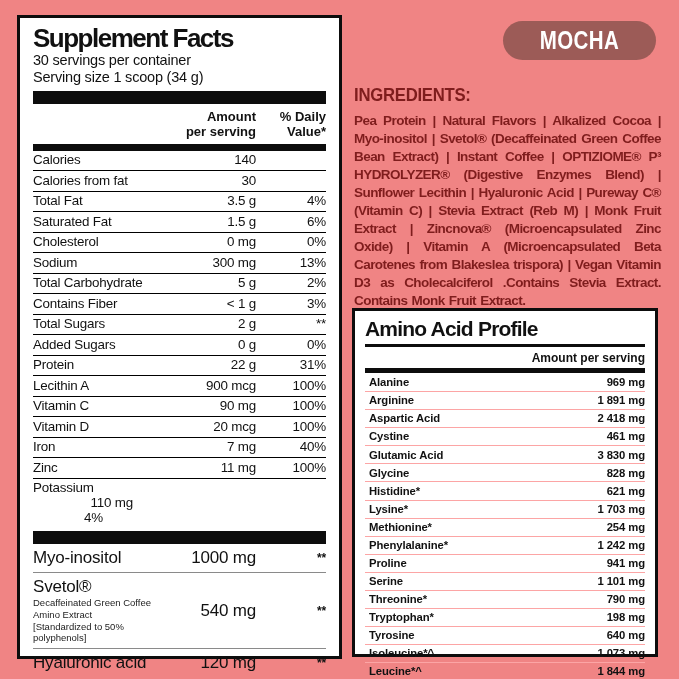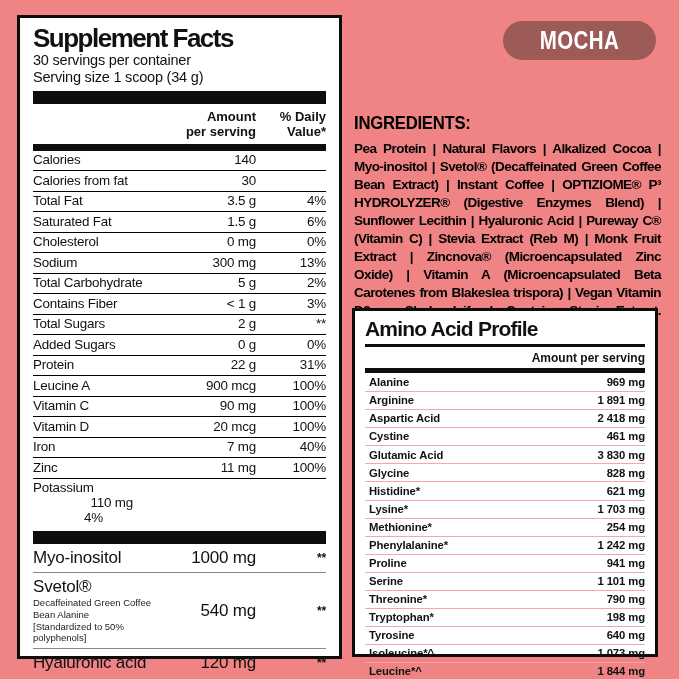--- a/index.html
+++ b/index.html
@@ -46,21 +46,21 @@
   .sf-foot { margin-top:6px; font-size:12.5px; line-height:1.28; letter-spacing:-0.2px; }
 
   
   .badge {
     position:absolute; left:503px; top:21px; width:153px; height:39px;
     border-radius:20px; display:flex; align-items:center; justify-content:center;
   }
   .badge span { color:#fff; font-size:25px; font-weight:bold; letter-spacing:0.5px; transform:scaleX(0.82); }
 
   
-  .ing { position:absolute; left:354px; top:112px; width:307px; color:#000000; }
+  .ing { position:absolute; left:354px; top:84px; width:307px; color:#7f1d1d; }
   .ing-title { font-size:19px; font-weight:bold; letter-spacing:-0.3px; transform:scaleX(0.88); transform-origin:left; margin-bottom:6px; }
   .ing-text { font-size:13.5px; font-weight:bold; line-height:1.33; text-align:justify; letter-spacing:-0.55px; word-spacing:1px; }
 
   
   .aa-panel {
     position:absolute; left:352px; top:308px; width:306px; height:349px;
     background:#fff; border:3px solid #0d0d0d; padding:5px 10px 21px 10px;
   }
   .aa-title { font-size:21px; font-weight:bold; letter-spacing:-0.8px; padding:1px 0 3px 0; }
   .aa-rule { height:3px; background:#0d0d0d; }
@@ -157,21 +157,21 @@
         <span class="d">0%</span>
       </div>
 
       <div class="sf-row">
         <span class="n">Protein</span>
         <span class="a">22 g</span>
         <span class="d">31%</span>
       </div>
 
       <div class="sf-row">
-        <span class="n">Leucine A</span>
+        <span class="n">Lecithin A</span>
         <span class="a">900 mcg</span>
         <span class="d">100%</span>
       </div>
 
       <div class="sf-row">
         <span class="n">Vitamin C</span>
         <span class="a">90 mg</span>
         <span class="d">100%</span>
       </div>
 
@@ -210,21 +210,21 @@
           
           
         </span>
         <span class="a">1000 mg</span>
         <span class="d">**</span>
       </div>
 
       <div class="sf-xrow">
         <span class="nblk">
           <span>Svetol®</span>
-          <span class="sub">Decaffeinated Green Coffee Bean Alanine</span>
+          <span class="sub">Decaffeinated Green Coffee Amino Extract</span>
           <span class="sub">[Standardized to 50% polyphenols]</span>
         </span>
         <span class="a">540 mg</span>
         <span class="d">**</span>
       </div>
 
       <div class="sf-xrow">
         <span class="nblk">
           <span>Hyaluronic acid</span>
           

